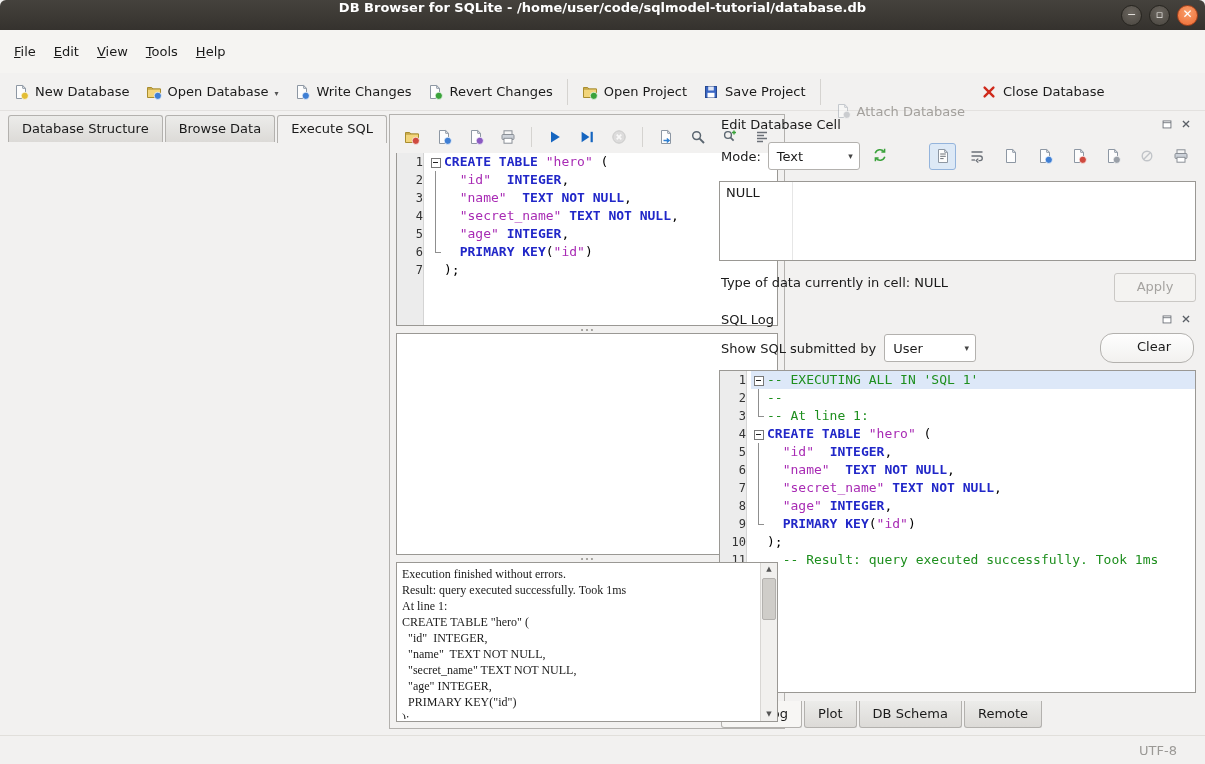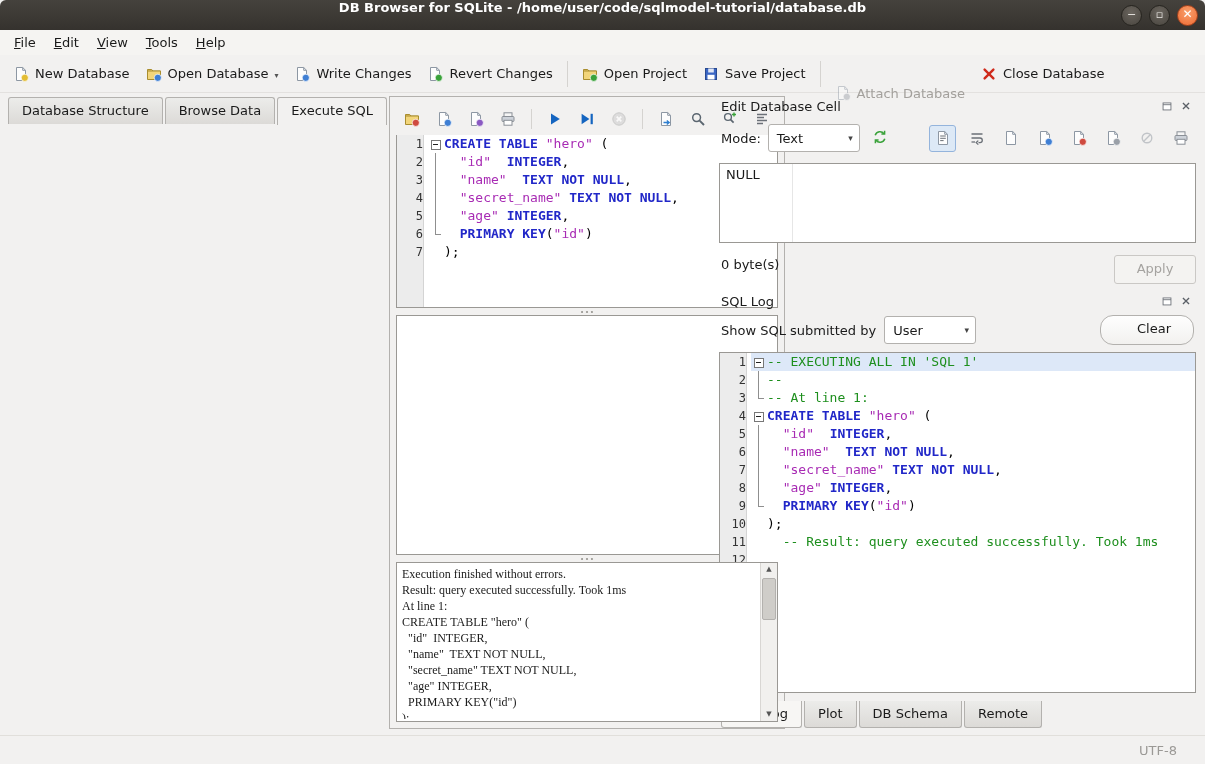--- a/index.html
+++ b/index.html
@@ -5,21 +5,21 @@
 html,body{margin:0;padding:0;}
 body{width:1205px;height:764px;overflow:hidden;font-family:"DejaVu Sans","Liberation Sans",sans-serif;font-size:13px;color:#1a1a1a;background:#f2f1f0;}
 .window{width:100%;height:100%;display:flex;flex-direction:column;}
 
 .titlebar{height:30px;flex:none;background:linear-gradient(#45423d,#35322e);display:flex;position:relative;border-radius:6px 6px 0 0;}
 .title-text{width:100%;text-align:center;color:#fff;font-weight:bold;font-size:13px;}
 .win-btns{position:absolute;right:7px;top:5px;display:flex;gap:7px;}
 .win-btn{width:19px;height:19px;border-radius:50%;background:radial-gradient(circle at 50% 35%,#6a655e,#49453f);border:1px solid #26241f;color:#e8e6e2;font-size:11px;line-height:17px;text-align:center;}
 .win-btn.close{background:radial-gradient(circle at 50% 35%,#f8a06c,#ee6a32);border-color:#a8431c;color:#fff;font-size:12px;}
 
-.menubar{height:25px;flex:none;background:#f5f4f2;display:flex;align-items:center;padding:0 5px;}
+.menubar{height:25px;flex:none;background:#f5f4f2;display:flex;align-items:center;padding:9px 5px;}
 .menu-item{padding:3px 9px;}
 .menu-item u{text-decoration:underline;}
 
 .toolbar{height:37px;flex:none;display:flex;align-items:center;padding:0 5px;border-bottom:1px solid #e3e1df;}
 .tb-btn{display:flex;align-items:center;gap:6px;padding:6px 8px;border-radius:3px;white-space:nowrap;}
 .tb-btn.disabled{color:#a3a09c;margin-top:39px;}
 .tb-btn.disabled svg{opacity:.45;}
 .tb-sep{width:1px;height:26px;background:#d5d3d0;margin:0 6px;}
 .tb-caret{font-size:8px;color:#555;align-self:flex-end;padding-bottom:2px;}
 
@@ -404,21 +404,21 @@
                 <rect x="4" y="9.3" width="8" height="4.9" fill="#fff" stroke="#8a8f96"></rect>
               </svg>
             </div>
           </div>
       </div>
       <div class="cell-edit">
         <span>NULL</span>
       </div>
       <div class="type-row">
         <div class="type-lines">
-          <div>0 byte(s)</div>
+          <div>Type of data currently in cell: NULL</div>
         </div>
         <div class="apply-btn">Apply</div>
       </div>
 
       <div class="dock-title log-title">
         <span>SQL Log</span>
         <span class="dock-icons">
           <span class="dock-icon">
               <svg width="14" height="14" viewBox="0 0 16 16">
                 <rect x="3.5" y="4.5" width="9" height="8" fill="#fff" stroke="#6a6f76"></rect>

